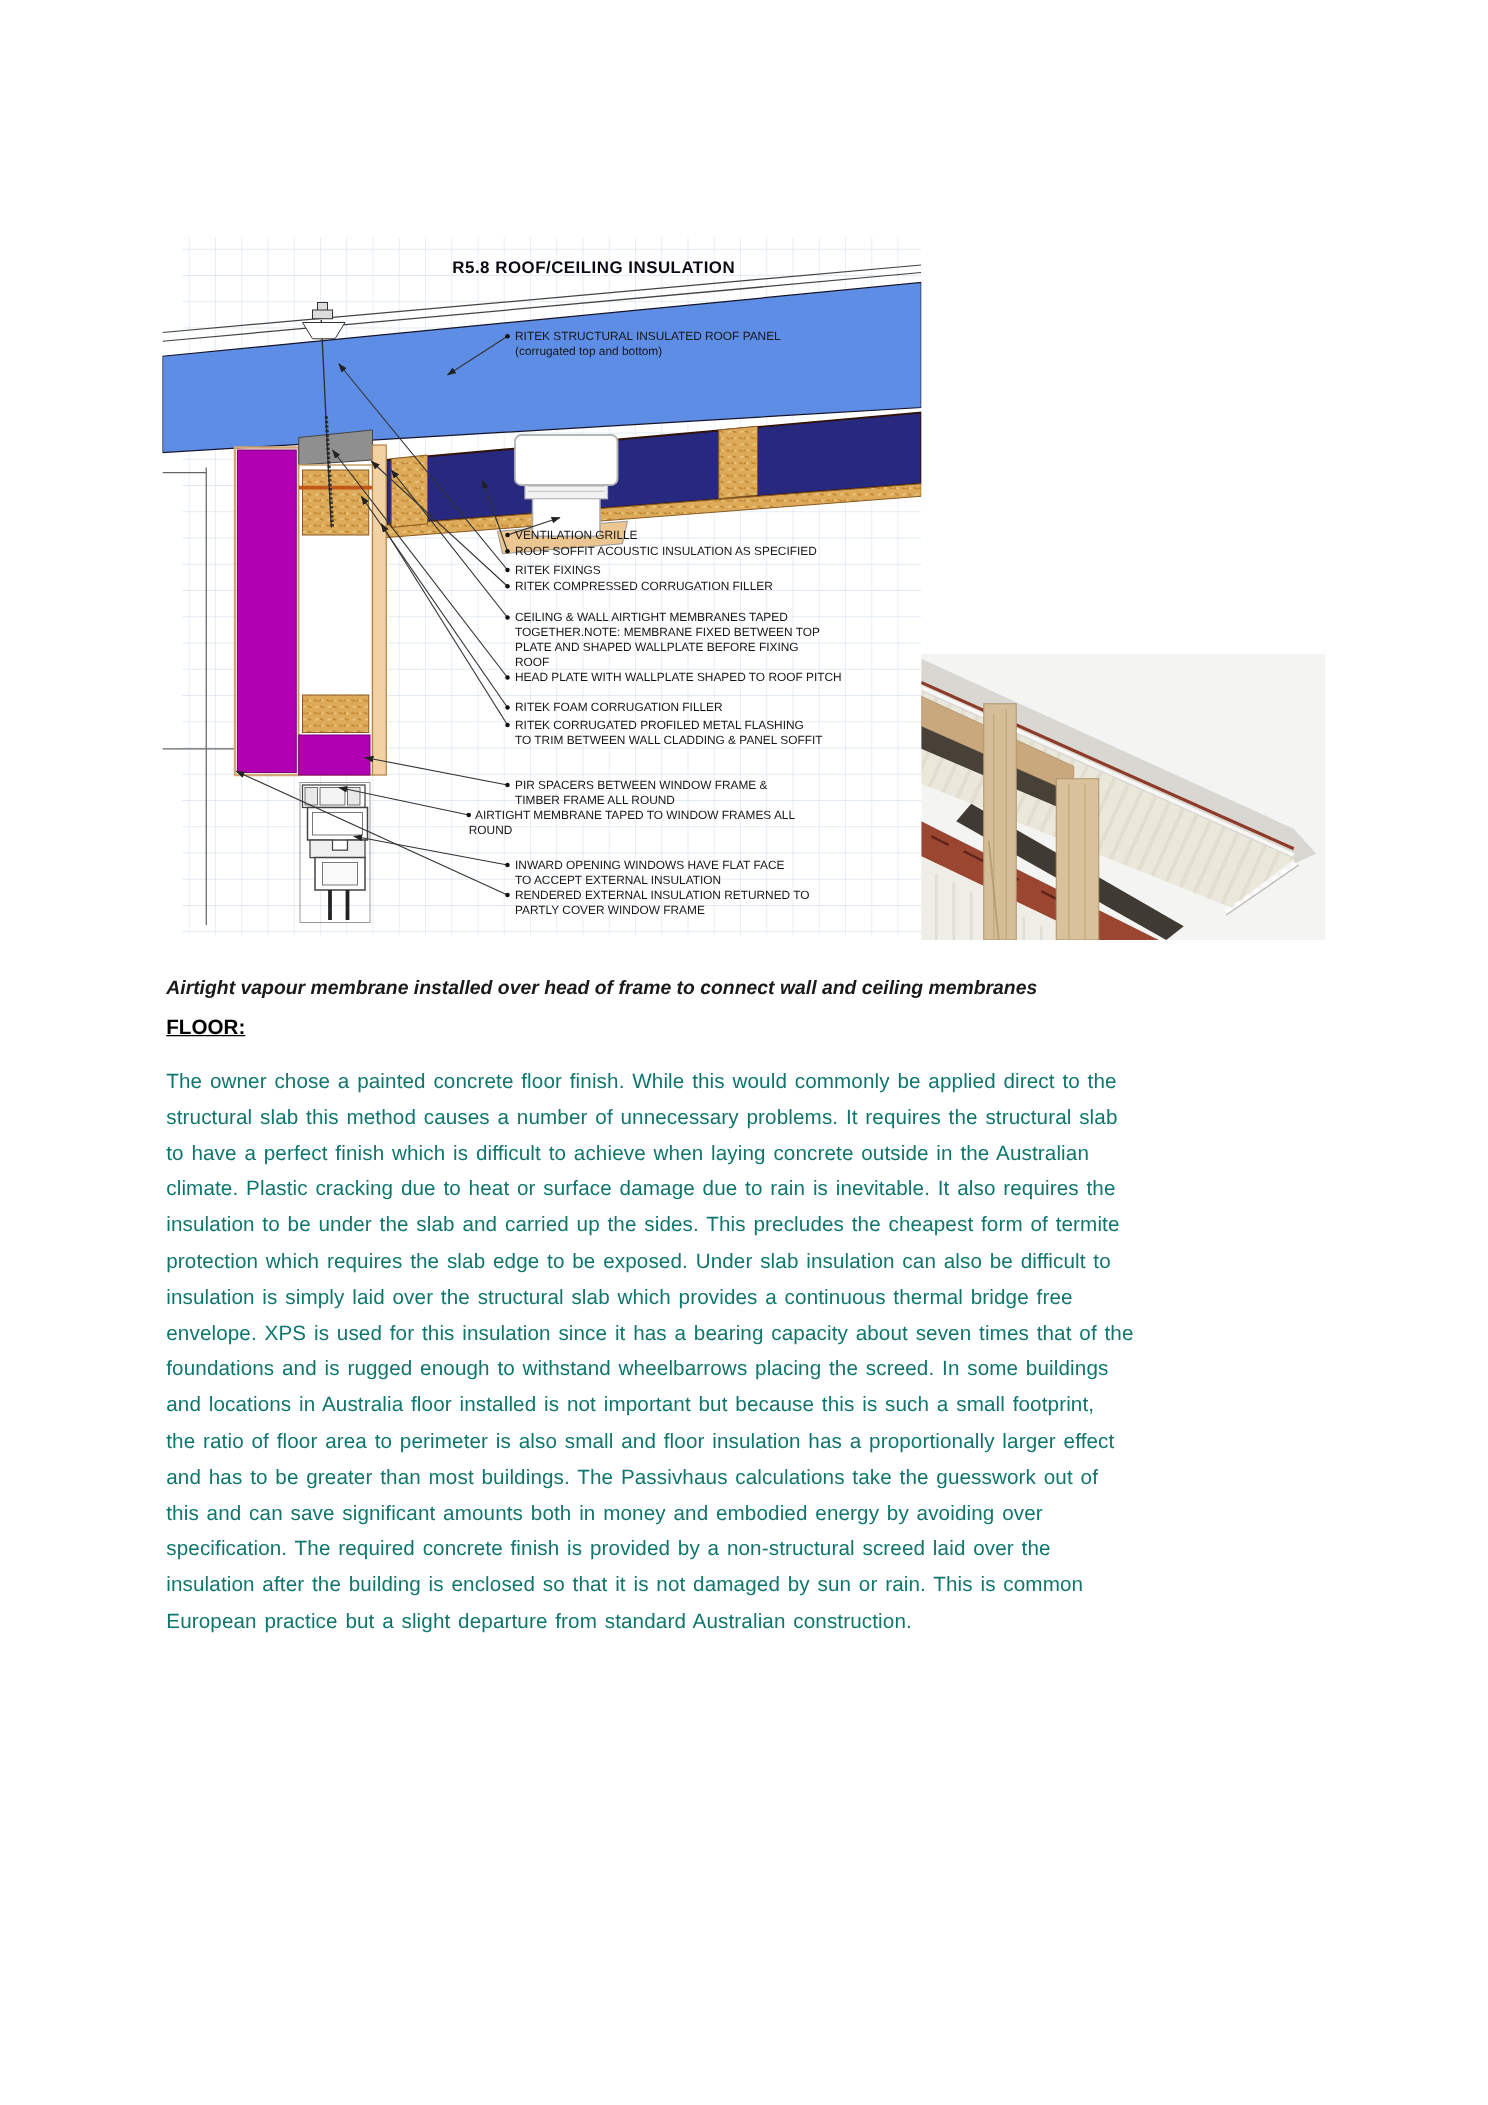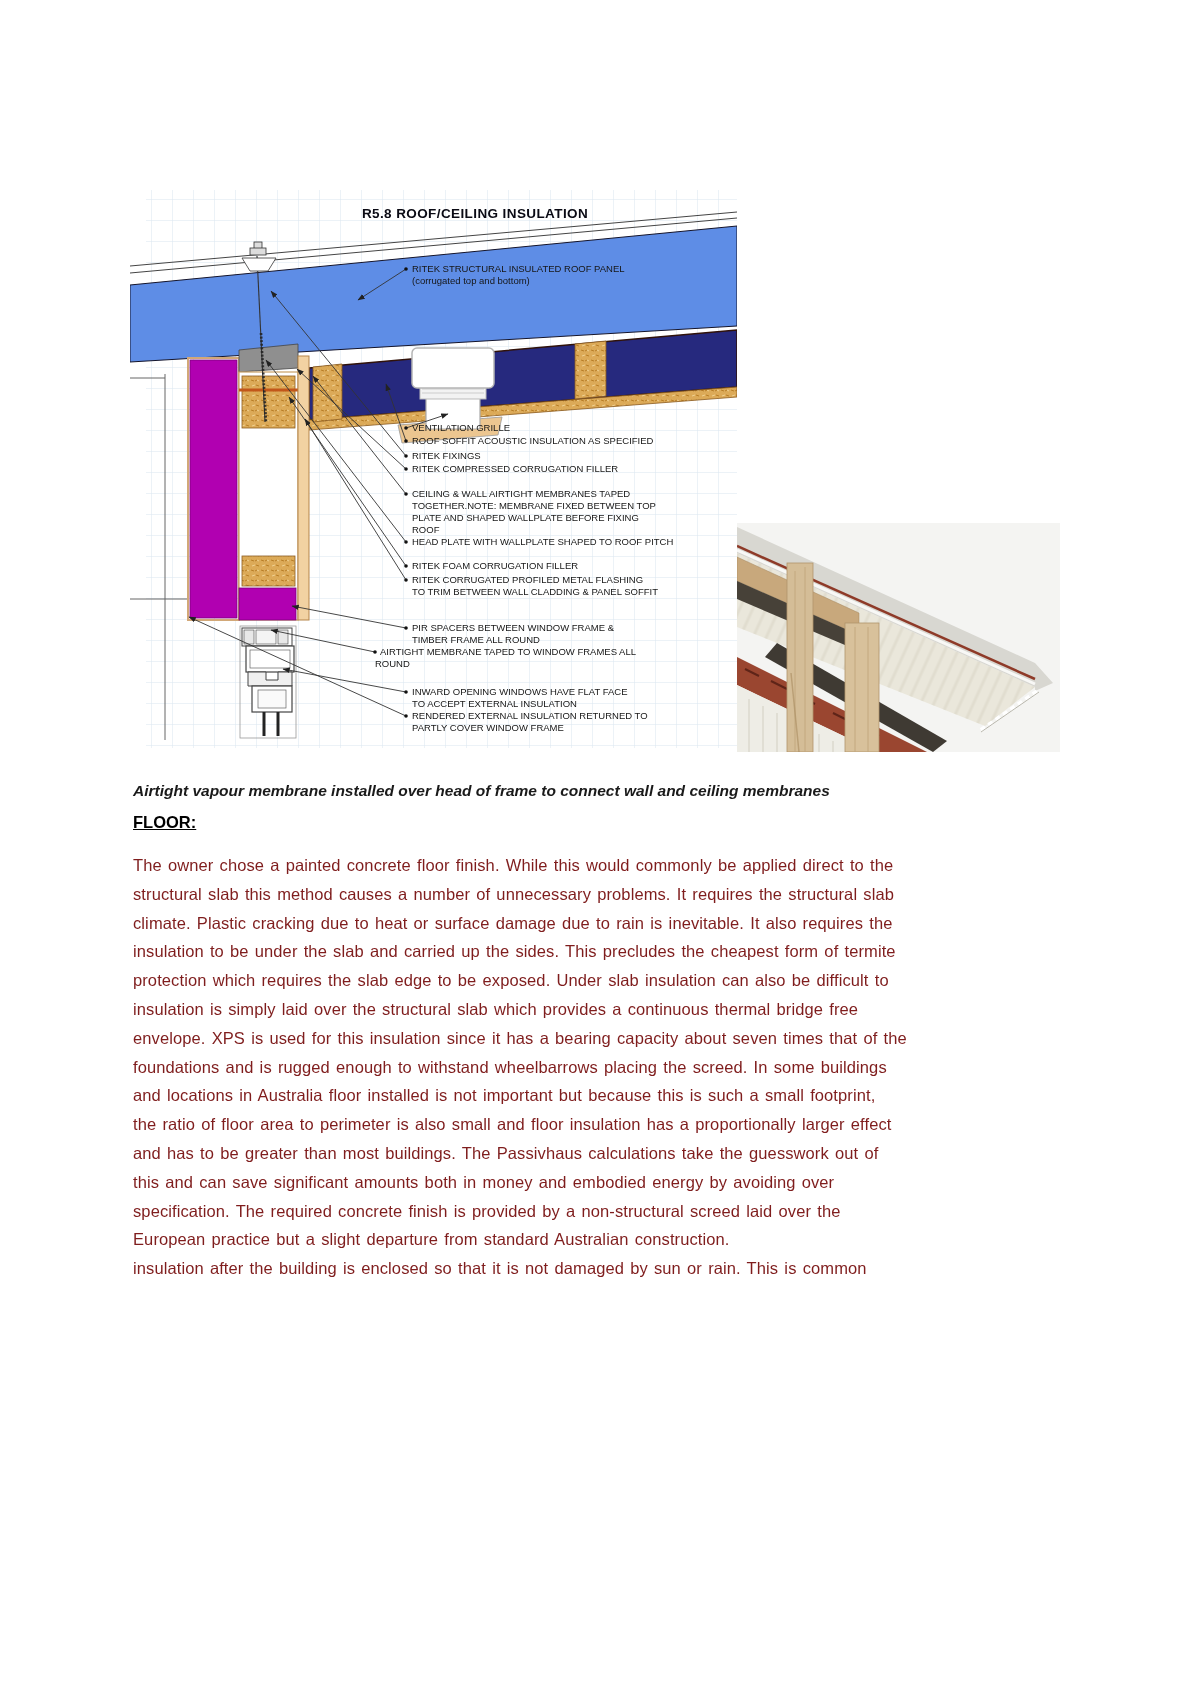--- a/index.html
+++ b/index.html
@@ -4,21 +4,21 @@
 <style>
   html,body{margin:0;padding:0;background:#ffffff;}
   .page{position:relative;width:1190px;height:1372px;background:#ffffff;overflow:hidden;
         font-family:"Liberation Sans",sans-serif;color:#0c0c0c;}
   .diagram{position:absolute;left:130px;top:178px;}
   .photo{position:absolute;left:737px;top:523px;}
   .caption{position:absolute;left:133px;top:770px;width:950px;font-style:italic;font-weight:600;
            font-size:15.5px;color:#1a1a1a;margin-top:12px;}
   .floor-heading{position:absolute;left:133px;top:813px;font-size:16.5px;font-weight:bold;color:#000;text-decoration:underline;}
   .body-par{position:absolute;left:133px;top:851px;width:948px;font-size:16.5px;line-height:28.8px;
-            letter-spacing:0.1px;word-spacing:1.5px;color:#7f1d1d;}
+            letter-spacing:0.1px;word-spacing:1.5px;color:#0f766e;}
   .body-par div{white-space:normal;}
   svg text.calloutlbl{font-family:"Liberation Sans",sans-serif;font-size:9.5px;fill:#161616;}
   svg text.dtitle{font-family:"Liberation Sans",sans-serif;font-size:13.5px;font-weight:bold;
                   letter-spacing:0.4px;fill:#0a0a14;}
 </style>
 </head>
 <body>
 
 <div class="page">
 
@@ -197,28 +197,29 @@
       <line x1="118" y1="104" x2="118" y2="229" stroke="#c3a87e" stroke-width="1"></line>
       <line x1="131" y1="104" x2="131" y2="229" stroke="#c3a87e" stroke-width="1"></line>
     </g>
   </svg>
 
   <div class="caption">Airtight vapour membrane installed over head of frame to connect wall and ceiling membranes</div>
   <div class="floor-heading">FLOOR:</div>
   <div class="body-par" id="floor-paragraph">
       <div>The owner chose a painted concrete floor finish. While this would commonly be applied direct to the</div>
       <div>structural slab this method causes a number of unnecessary problems. It requires the structural slab</div>
+      <div>to have a perfect finish which is difficult to achieve when laying concrete outside in the Australian</div>
       <div>climate. Plastic cracking due to heat or surface damage due to rain is inevitable. It also requires the</div>
       <div>insulation to be under the slab and carried up the sides. This precludes the cheapest form of termite</div>
       <div>protection which requires the slab edge to be exposed. Under slab insulation can also be difficult to</div>
       <div>insulation is simply laid over the structural slab which provides a continuous thermal bridge free</div>
       <div>envelope. XPS is used for this insulation since it has a bearing capacity about seven times that of the</div>
       <div>foundations and is rugged enough to withstand wheelbarrows placing the screed. In some buildings</div>
       <div>and locations in Australia floor installed is not important but because this is such a small footprint,</div>
       <div>the ratio of floor area to perimeter is also small and floor insulation has a proportionally larger effect</div>
       <div>and has to be greater than most buildings. The Passivhaus calculations take the guesswork out of</div>
       <div>this and can save significant amounts both in money and embodied energy by avoiding over</div>
       <div>specification. The required concrete finish is provided by a non-structural screed laid over the</div>
+      <div>insulation after the building is enclosed so that it is not damaged by sun or rain. This is common</div>
       <div>European practice but a slight departure from standard Australian construction.</div>
-      <div>insulation after the building is enclosed so that it is not damaged by sun or rain. This is common</div>
     </div>
 
 </div>
 
 </body></html>

